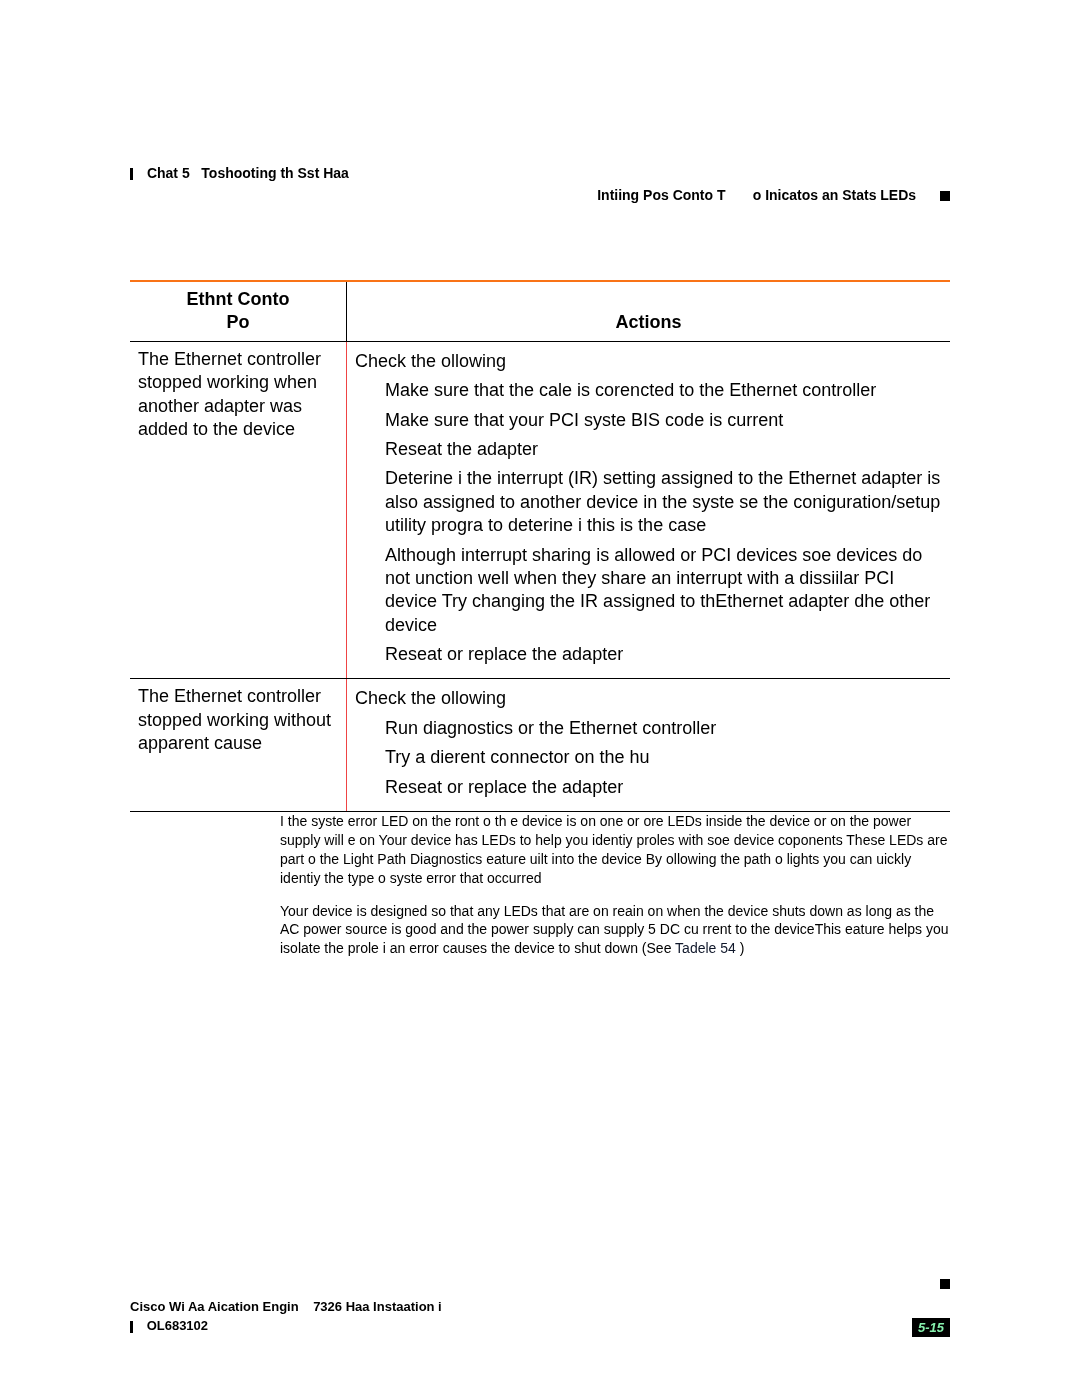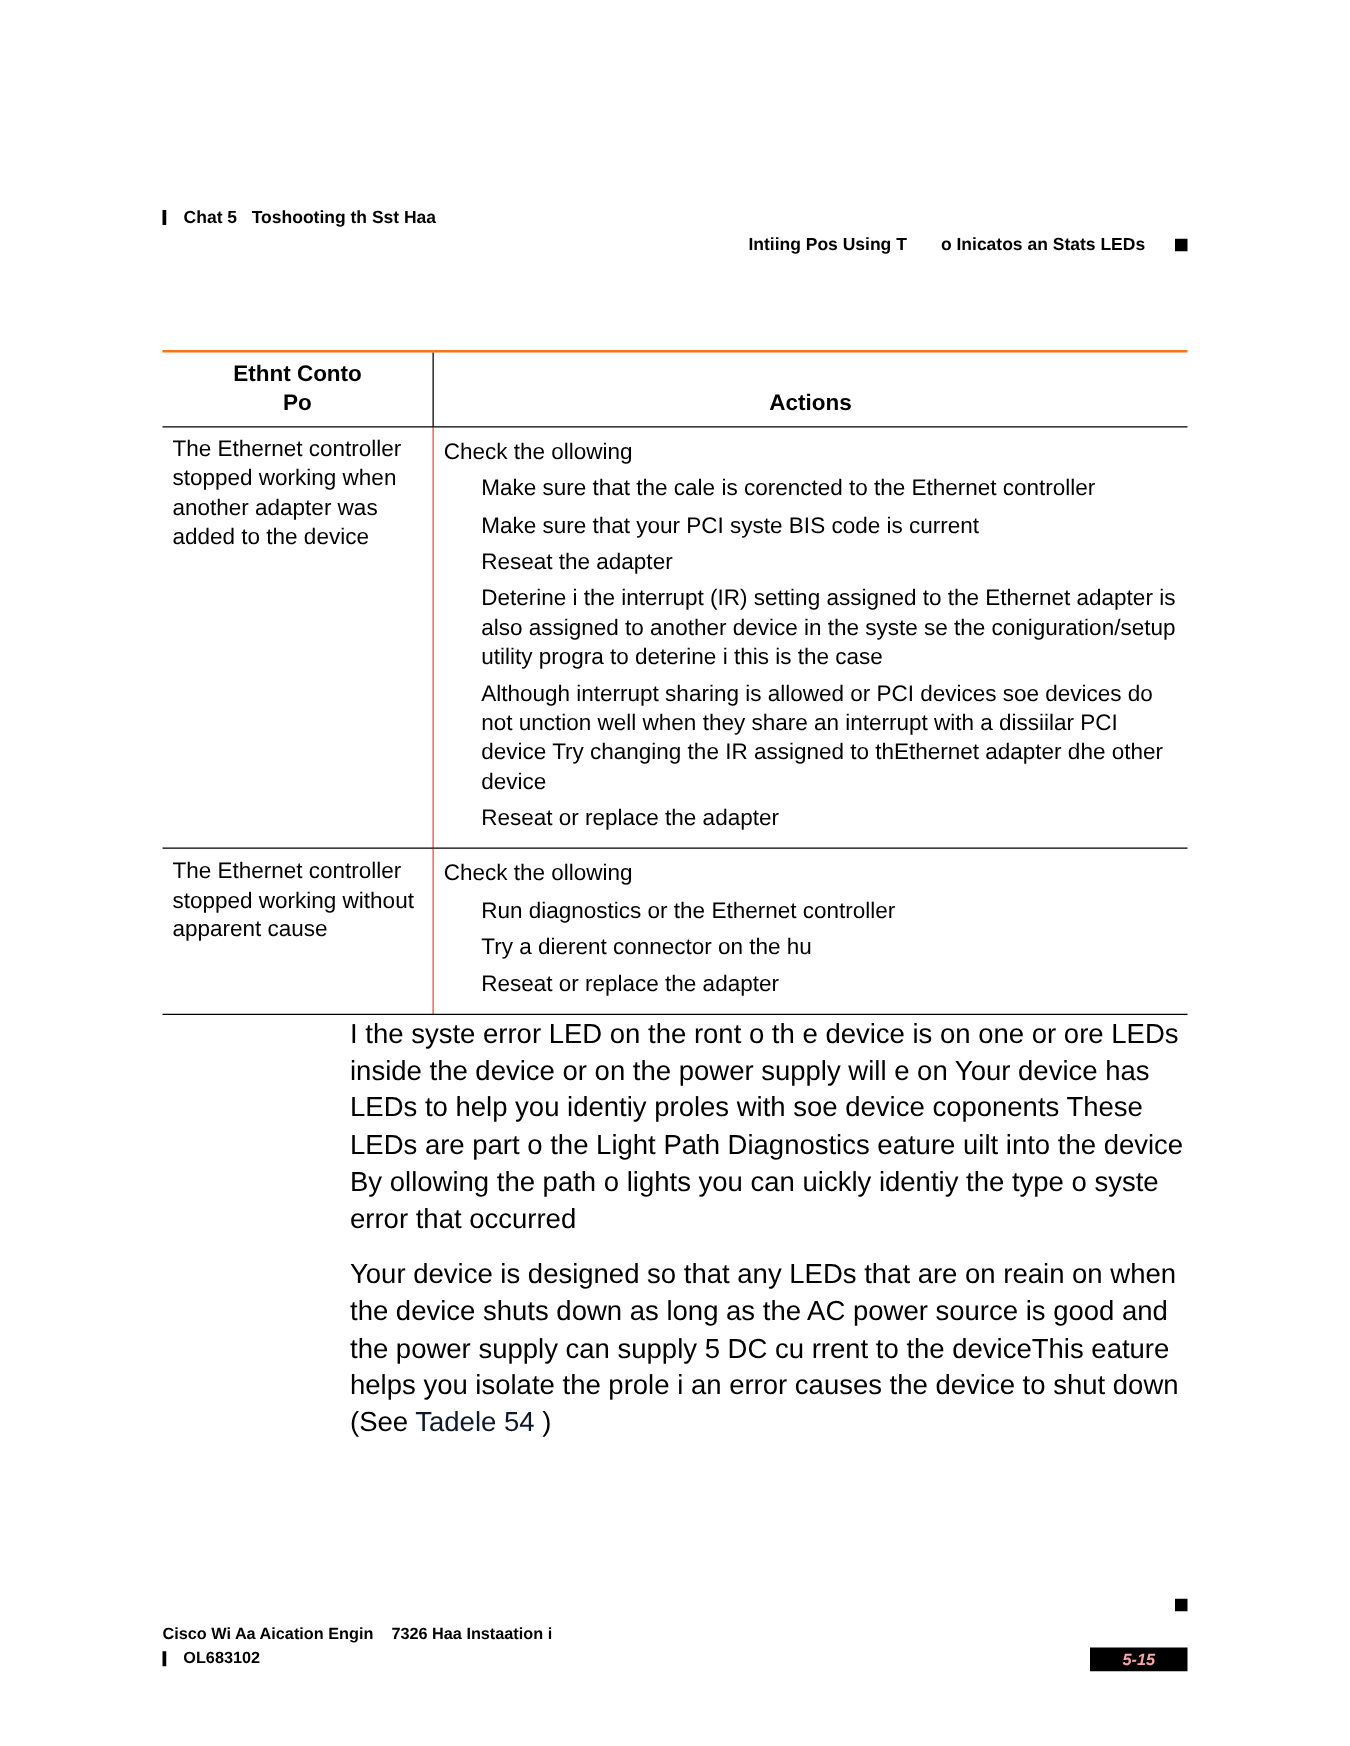--- a/index.html
+++ b/index.html
@@ -84,45 +84,45 @@
     margin: 6px 0 6px 30px;
   }
   h1.section {
     font-size: 33px;
     font-weight: bold;
     margin: 40px 0 20px 0;
     line-height:1.15;
   }
   .para {
     margin: 0 0 14px 150px;
-    font-size:22px;
+    font-size:14px;
     line-height:1.35;
   }
   .link {
     color: #0f172a;
   }
   .footer {
     position:absolute;
     left:130px;
     right:130px;
     bottom:60px;
     font-size:13px;
   }
   .footer .center {
     text-align:left;
     font-weight:bold;
     margin-bottom:4px;
   }
   .footer .accent {
     display:inline-block;
     background:#000;
-    color:#fca5a5;
+    color:#86efac;
     font-style:italic;
     font-weight:bold;
-    padding:2px 26px;
+    padding:2px 6px;
     float:right;
   }
   .footer .doc {
     font-weight:bold;
   }
   .footer .tick {
     display:inline-block;
     width:3px;
     height:12px;
     background:#000;
@@ -139,21 +139,21 @@
     margin-top:-20px;
   }
 </style>
 </head>
 <body>
 
 <div class="header-row">
   <span class="tick"></span>
   <span class="chapter"><span>Chat 5</span>&nbsp;&nbsp;&nbsp;<span>Toshooting th Sst Haa</span></span>
   <div class="right-block">
-    <span>Intiing Pos Using T</span>
+    <span>Intiing Pos Conto T</span>
     &nbsp;&nbsp;&nbsp;&nbsp;&nbsp;
     <span>o Inicatos an Stats LEDs</span>
     <span class="right-sq"></span>
   </div>
 </div>
 
 <div class="page">
   <div class="content">
 
     <table class="tbl">

